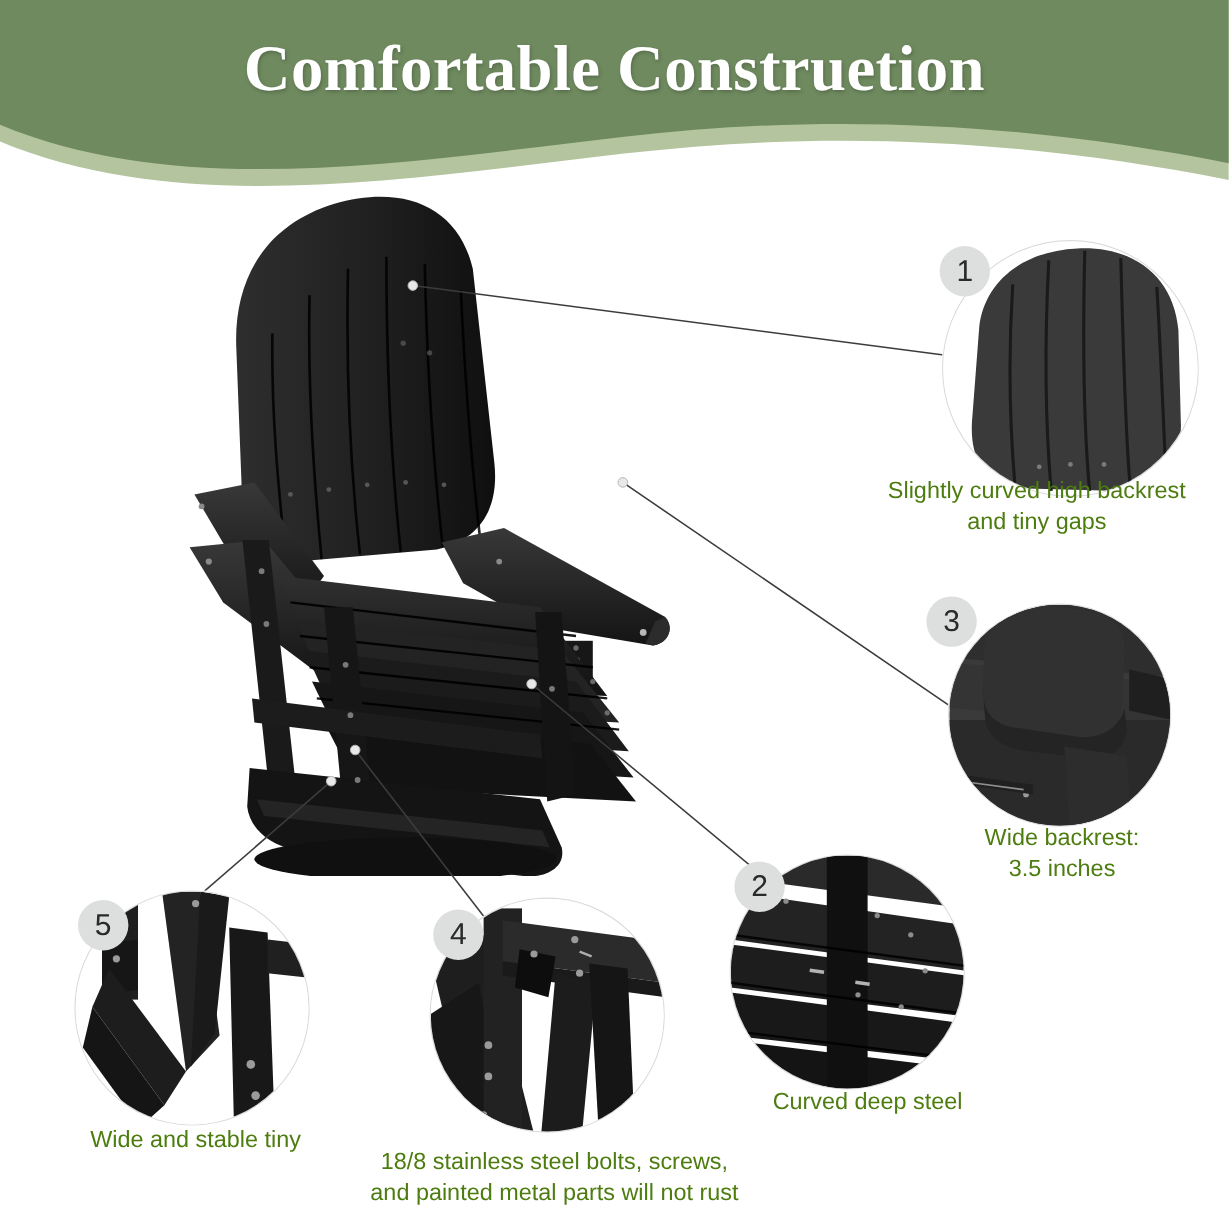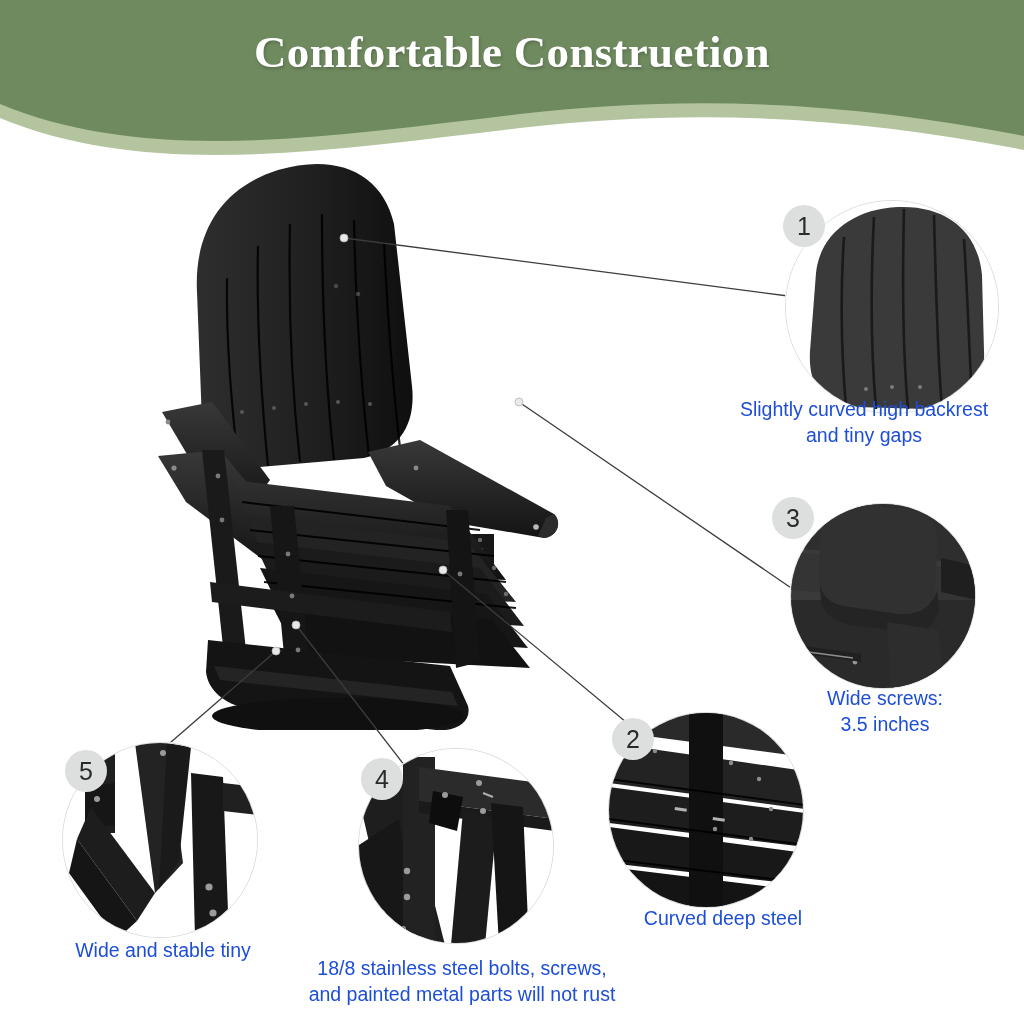--- a/index.html
+++ b/index.html
@@ -17,21 +17,21 @@
     width:1024px; height:175px;
     overflow:hidden;
   }
   #header-banner svg { display:block; }
   #banner-title {
     position:absolute;
     top:26px; left:0; width:1024px;
     text-align:center;
     font-family:"Liberation Serif", serif;
     font-weight:bold;
-    font-size:45px;
+    font-size:54px;
     letter-spacing:0.3px;
     color:#ffffff;
     text-shadow:1px 2px 3px rgba(60,75,50,0.45);
     white-space:nowrap;
   }
 
   
   #product-photo {
     position:absolute;
     left:150px; top:150px;
@@ -67,21 +67,21 @@
     line-height:42px;
     text-align:center;
     font-family:"Liberation Sans", sans-serif;
     z-index:5;
   }
   .caption {
     position:absolute;
     text-align:center;
     font-size:19.5px;
     line-height:26px;
-    color:#1d4ed8;
+    color:#4d7c0f;
     white-space:pre-line;
   }
   .caption b { font-weight:normal; }
 
   
   #callout-1 .bubble { left:785px; top:200px;  width:214px; height:214px; }
   #callout-1 .badge  { left:783px; top:205px; }
   #cap-1 { left:714px; top:396px; width:300px; }
 
   #callout-3 .bubble { left:790px; top:503px;  width:186px; height:186px; }
@@ -273,21 +273,21 @@
       <path d="M28,70 L30,96 C32,112 48,120 66,122 L116,128 C134,130 146,120 148,104 L146,86 C142,104 126,112 106,110 L52,102 C34,98 28,86 28,70 Z" fill="#242424"></path>
 
       <path d="M96,118 L148,126 L152,186 L100,186 Z" fill="#2d2d2d"></path>
       <path d="M150,54 L186,62 L186,96 L150,88 Z" fill="#1f1f1f"></path>
       <circle cx="64" cy="158" r="2.4" fill="#9a9a9a"></circle>
       <path d="M0,140 L70,150 L70,158 L0,148 Z" fill="#202020"></path>
       <path d="M2,146 L62,154" stroke="#d8d8d8" stroke-width="1.4" fill="none" opacity="0.6"></path>
     </svg>
   </div>
   <div class="badge">3</div>
-  <div class="caption" id="cap-3"><span>Wide screws:</span><br><b>3.5</b><span> inches</span></div>
+  <div class="caption" id="cap-3"><span>Wide backrest:</span><br><b>3.5</b><span> inches</span></div>
 </div>
 
 <div class="callout" id="callout-2">
   <div class="bubble">
     <svg width="196" height="196" viewBox="0 0 196 196">
       <rect width="196" height="196" fill="#ffffff"></rect>
 
       <path d="M0,30 L196,58 L196,96 L0,70 Z" fill="#232323"></path>
       <path d="M0,74 L196,100 L196,134 L0,110 Z" fill="#1d1d1d"></path>
       <path d="M0,114 L196,140 L196,172 L0,150 Z" fill="#181818"></path>

